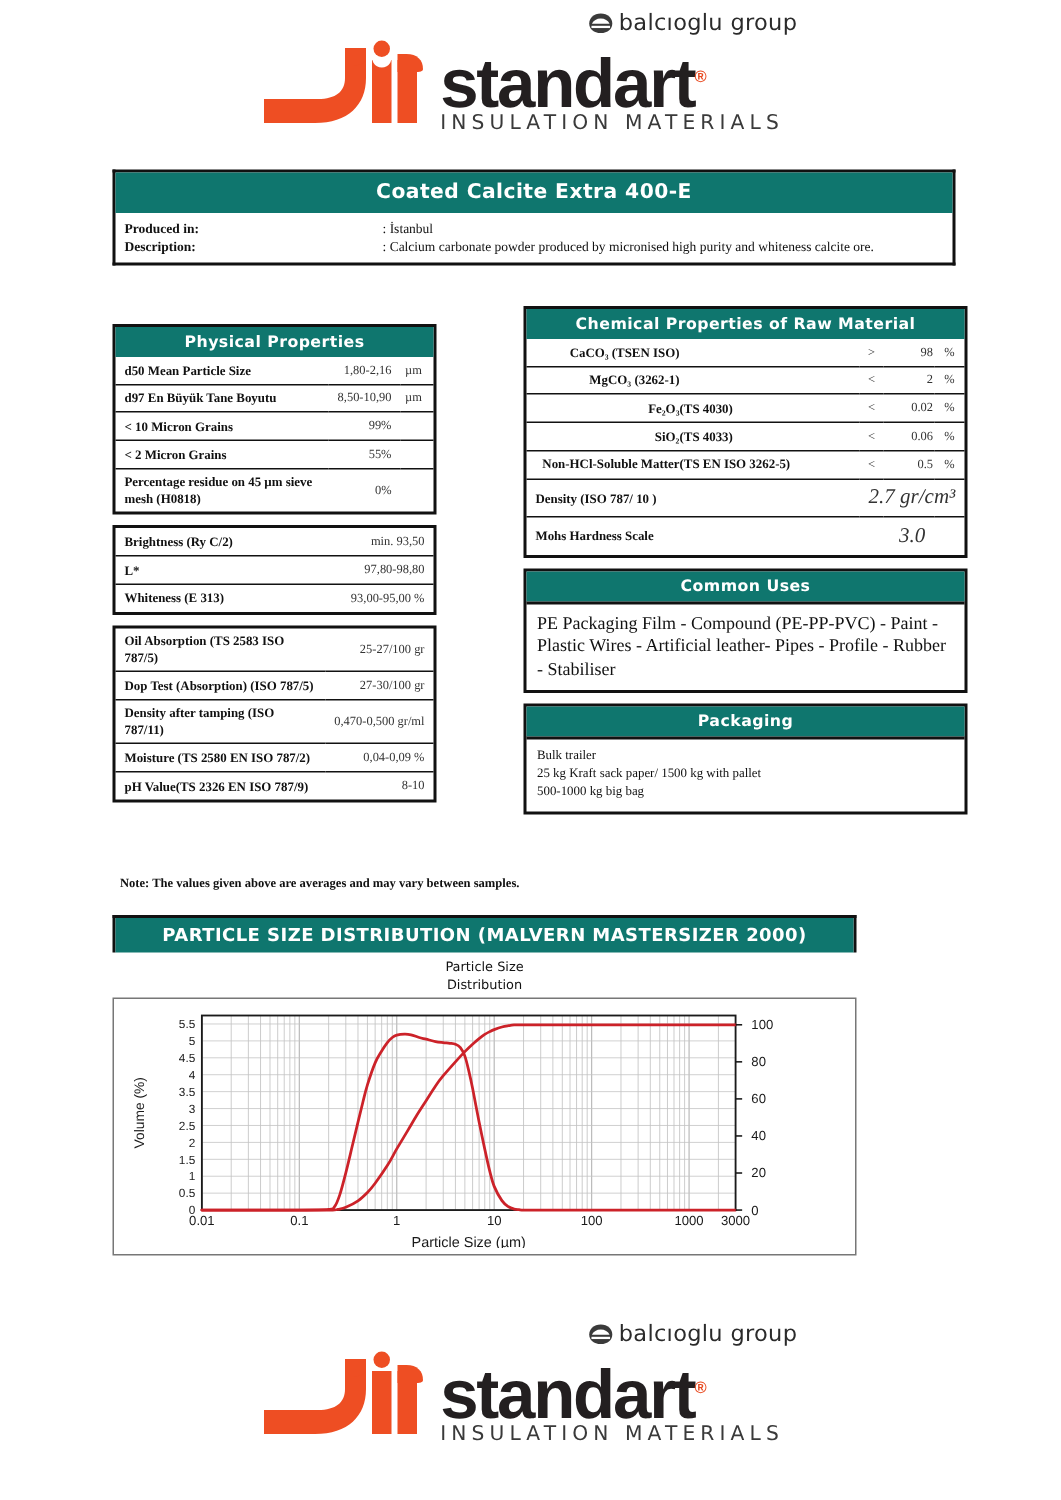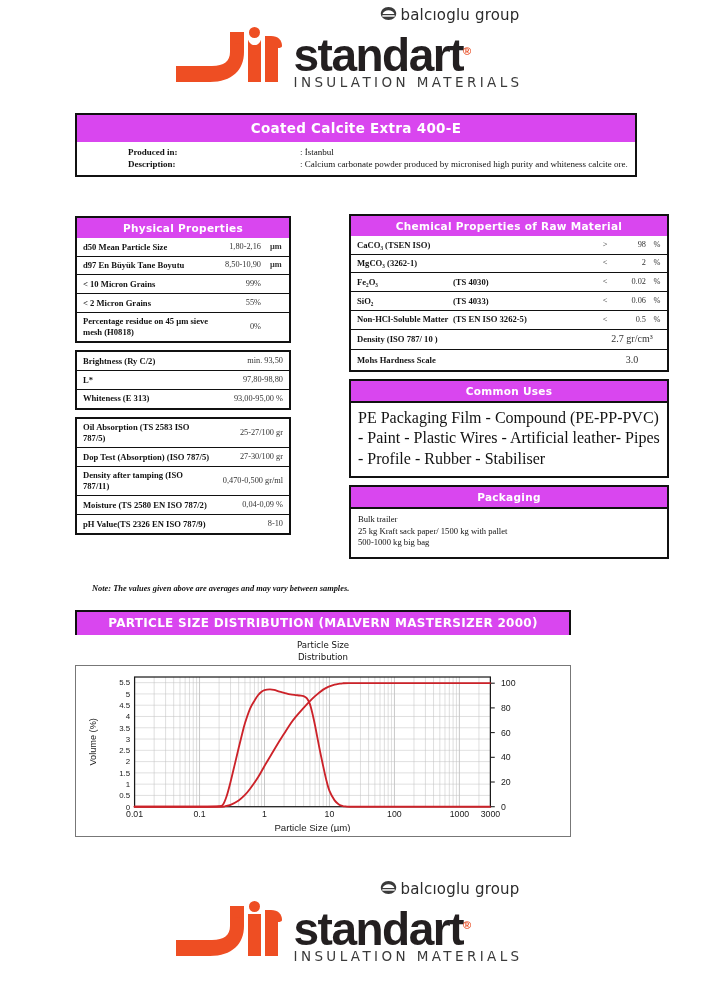--- a/index.html
+++ b/index.html
@@ -7,22 +7,22 @@
   body {
     width:707px; height:1000px; background:#fff;
     font-family:"Liberation Serif", serif;
     color:#111; position:relative; overflow:hidden;
   }
 
   
   .logo-block { position:relative; width:100%; }
   .logo-inner { position:relative; width:360px; margin:0 auto; }
   .logo-group {
-    position:absolute; right:14px; top:2px;
-    display:flex; align-items:flex-start; gap:3px;
+    position:absolute; right:2px; top:2px;
+    display:flex; align-items:center; gap:3px;
   }
   .logo-group-text {
     font-family:"DejaVu Sans", sans-serif;
     font-size:15px; color:#2b2b2b; letter-spacing:.2px;
   }
   .logo-main { position:relative; display:flex; align-items:flex-end; padding-top:22px; }
   .logo-mark { flex:0 0 auto; }
   .logo-words { position:relative; margin-left:2px; }
   .logo-standart {
     font-family:Liberation Sans, sans-serif;
@@ -31,80 +31,80 @@
   }
   .logo-reg { font-size:11px; vertical-align:super; color:#e8491f; }
   .logo-sub {
     font-family:"DejaVu Sans", sans-serif;
     font-size:13.5px; color:#3a3a3a; letter-spacing:3.4px;
     text-align:right; margin-top:-2px;
   }
 
   
   .teal-bar {
-    background:#d946ef; color:#fff; text-align:center;
+    background:#0f766e; color:#fff; text-align:center;
     font-family:"DejaVu Sans", sans-serif;
     font-weight:bold; letter-spacing:.3px;
   }
   .framed { border:2px solid #111; background:#fff; }
 
   
   .title-panel { position:absolute; left:75px; top:113px; width:562px; }
   .title-panel .teal-bar { font-size:13.5px; padding:5px 0 6px; }
   .desc-box { border:2px solid #111; border-top:none; padding:4px 6px 5px; }
   .desc-row { display:flex; font-size:9px; font-weight:bold; line-height:1.35; }
-  .desc-label { width:172px; flex:0 0 172px;margin-left:45px; }
+  .desc-label { width:172px; flex:0 0 172px; }
   .desc-value { flex:1; font-weight:normal; }
 
   
   .col-left  { position:absolute; left:75px; top:216px; width:216px; }
-  .col-right { position:absolute; left:349px; top:214px; width:320px; }
+  .col-right { position:absolute; left:349px; top:204px; width:296px; }
 
   .blk { border:2px solid #111; margin-bottom:7px; background:#fff; }
   .blk .teal-bar { font-size:10.5px; padding:4px 0 4px; }
   table.t { width:100%; border-collapse:collapse; }
   table.t td {
     border-top:1px solid #111; padding:3.5px 6px;
     font-size:8.6px; font-weight:bold; line-height:1.25;
   }
   table.t tr:first-child td { border-top:none; }
   table.t td.val {
     text-align:right; font-weight:normal; white-space:nowrap;
     color:#333; font-size:8.3px;margin-left:42px;
   }
   table.t td.unit {
-    text-align:left; font-weight:bold; color:#333;
+    text-align:left; font-weight:normal; color:#333;
     font-size:8.3px; width:22px; padding-left:3px;
   }
   table.t td.op {
     text-align:center; font-weight:normal; color:#333;
     font-size:8.3px; width:16px; padding:3.5px 1px;
   }
   table.t td.num {
     text-align:right; font-weight:normal; color:#333;
     font-size:8.3px; width:34px; padding:3.5px 1px;
   }
   table.t td.pct {
     text-align:center; font-weight:normal; color:#333;
     font-size:8.3px; width:20px; padding:3.5px 1px;
   }
   table.t td.center-val {
-    text-align:center; font-weight:normal; color:#333; font-size:10px;
+    text-align:center; font-weight:normal; color:#333; font-size:14px;font-style:italic;
   }
   .chem-name-2col { display:flex; }
-  .chem-n1 { width:96px; flex:0 0 96px; }
-
-  
-  .textbox { padding:5px 7px 6px; font-size:16px; line-height:1.3; }
+  .chem-n1 { width:96px; flex:0 0 96px;text-align:right; }
+
+  
+  .textbox { padding:5px 7px 6px; font-size:12px; line-height:1.3; }
   .textbox.small { font-size:8.6px; line-height:1.35; padding:5px 7px 8px; }
 
   
   .note {
-    position:absolute; left:92px; top:584px;
-    font-size:8.4px; font-weight:bold;font-style:italic;
+    position:absolute; left:80px; top:584px;
+    font-size:8.4px; font-weight:bold;
   }
 
   
   .chart-wrap { position:absolute; left:75px; top:610px; width:496px; }
   .chart-wrap .teal-bar { font-size:12px; padding:4px 0 5px; }
   .chart-title {
     text-align:center; font-family:"DejaVu Sans", sans-serif;
     font-size:8.6px; line-height:1.35; margin:5px 0 2px; color:#111;
   }
   .chart-frame { border:1px solid #777; background:#fff; padding:4px 6px 4px; }

